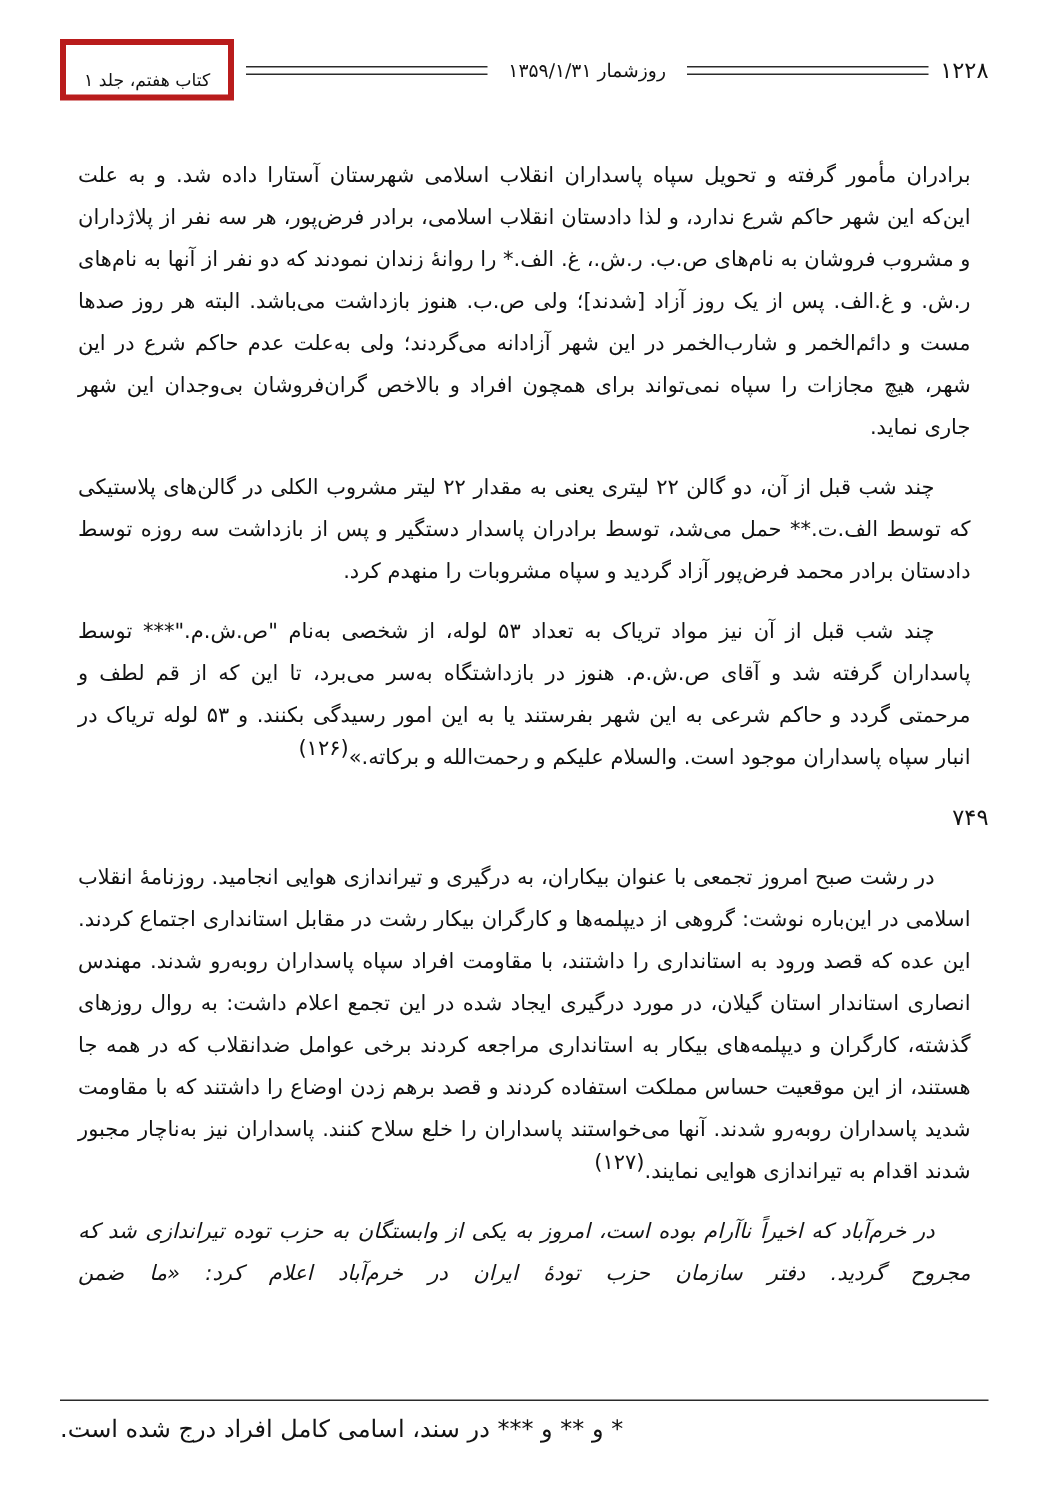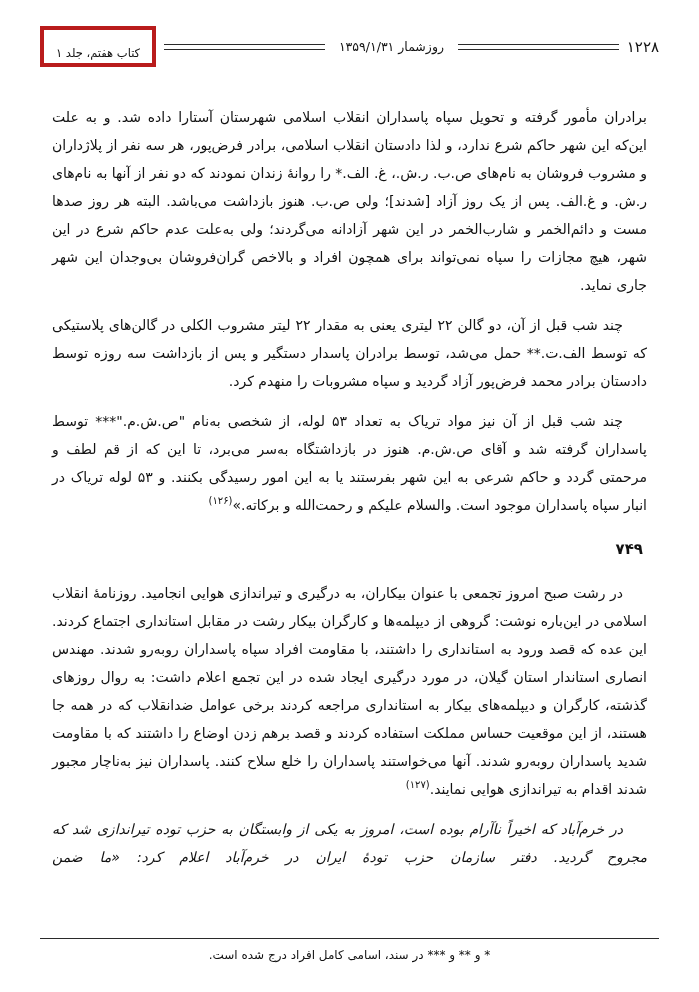--- a/index.html
+++ b/index.html
@@ -61,44 +61,44 @@
     flex: 0 1 auto;
   }
   .para {
     margin: 12px;
     text-indent: 24px;
   }
   .para .ptext { text-indent: inherit; }
   .para.noindent { text-indent: 0; }
   .para.continues { text-align-last: justify; font-style: italic; }
   sup.fn-ref {
-    font-size: 10px;
+    font-size: 14px;
     line-height: 0;
     vertical-align: super;
   }
   .entry-number {
-    margin: 16px;
-    font-weight: bold;
+    margin: 0;
+    font-weight: normal;
     font-size: 15px;
     text-indent: 0;
     text-align: right;
   }
 
   
   .page-footer {
     margin-top: auto;
     flex: 0 0 auto;
   }
   .footnote-rule {
     border-top: 1px solid #2a2a2a;
     margin-bottom: 9px;
   }
   .footnote {
-    font-size: 12px;
-    text-align: center;
+    font-size: 16px;
+    text-align: left;
   }
 </style>
 </head>
 <body>
 
 <div class="page">
 
   <header class="page-header">
     <div class="page-number">۱۲۲۸</div>
     <div class="header-rule"></div>

